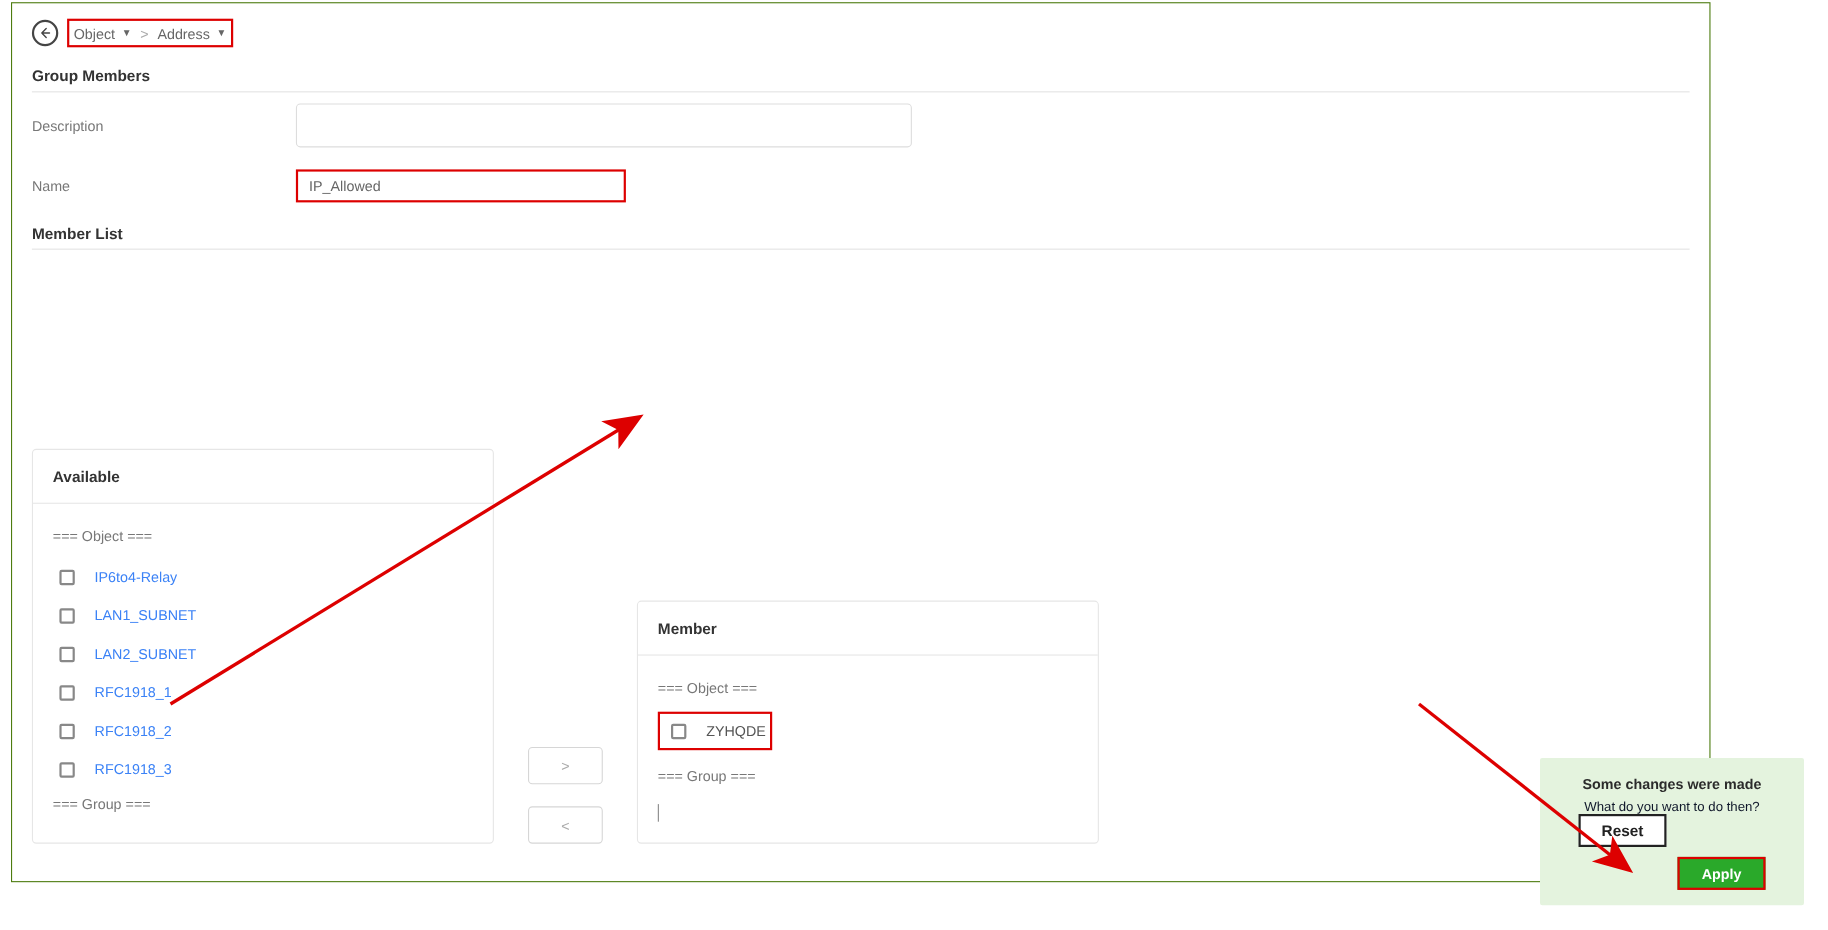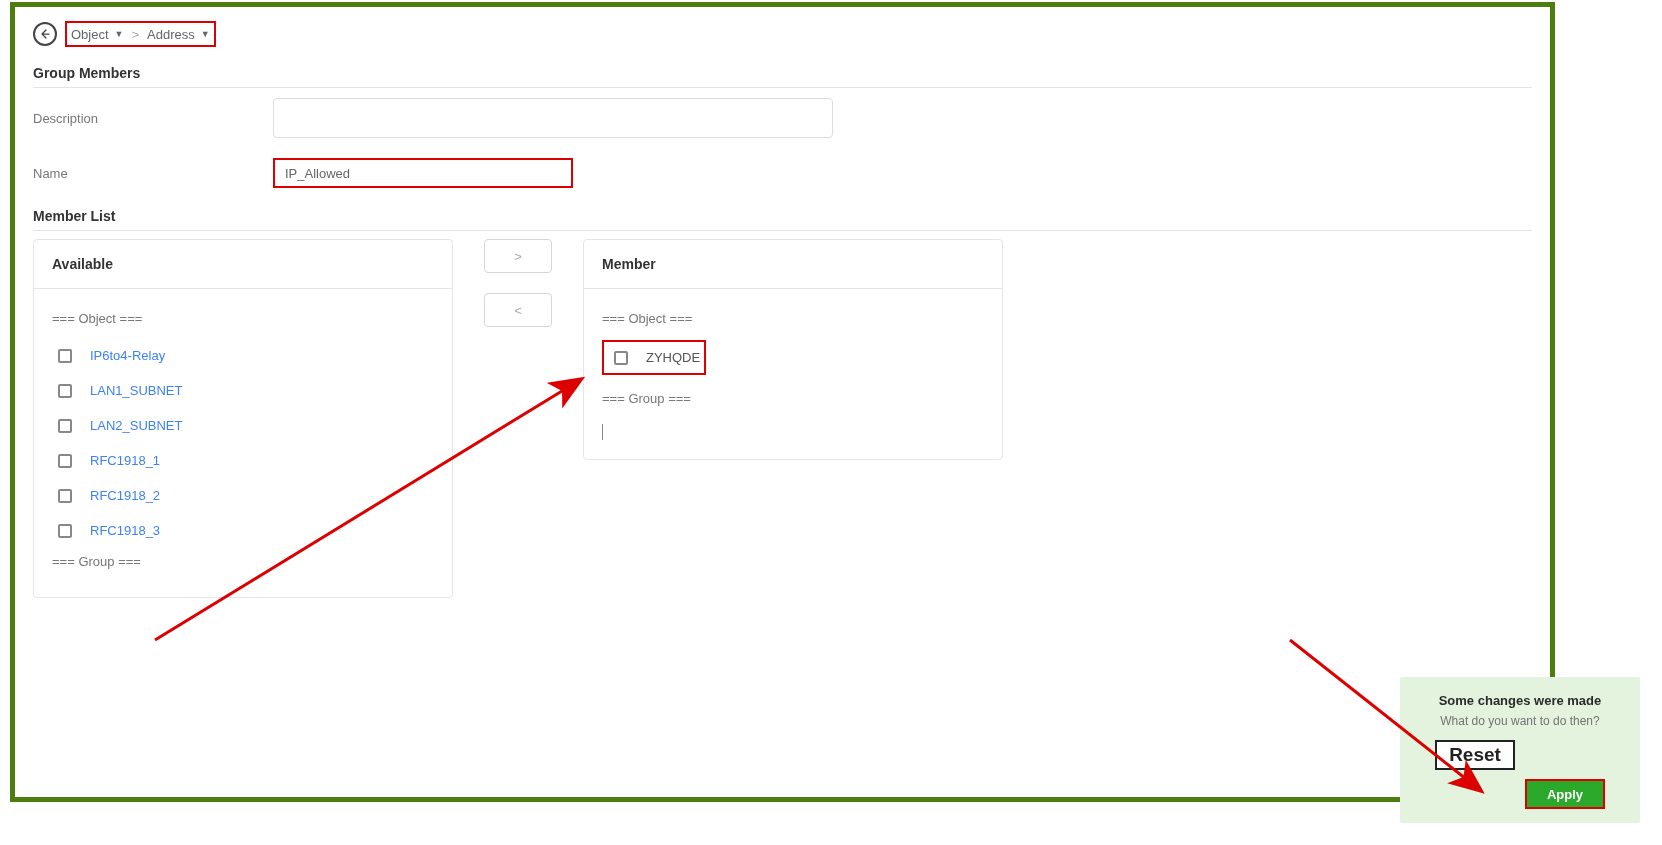--- a/index.html
+++ b/index.html
@@ -1,46 +1,46 @@
 <!DOCTYPE html>
 <html><head>
 <meta charset="utf-8">
 <style>
   * { box-sizing: border-box; margin: 0; padding: 0; }
   body { font-family: Arial, Helvetica, sans-serif; font-size: 13px; color: #555; background: #fff; width: 1662px; height: 845px; position: relative; }
-  .frame { position: absolute; left: 10px; top: 2px; width: 1545px; height: 800px; border: 5px solid #4d7c0f; padding: 0; }
+  .frame { position: absolute; left: 10px; top: 2px; width: 1545px; height: 800px; border: 1px solid #4d7c0f; padding: 0; }
   .topbar { display: flex; align-items: center; gap: 8px; padding: 14px 18px 8px 18px; }
   .back-circle { width: 24px; height: 24px; border: 2px solid #444; border-radius: 50%; display: inline-flex; align-items: center; justify-content: center; color: #444; font-size: 14px; cursor: pointer; }
   .crumbs { display: inline-flex; align-items: center; gap: 8px; padding: 2px 6px; height: 26px; }
   .crumb { color: #666; font-size: 13px; display: inline-flex; align-items: center; gap: 6px; cursor: pointer; }
   .caret { font-size: 9px; color: #666; }
   .crumb-sep { color: #aaa; }
   .redbox-crumbs { border: 2px solid #d00; padding: 0 4px; }
   .section-title { font-weight: bold; color: #333; padding: 10px 18px 6px 18px; font-size: 14px; }
   .hr { border: 0; border-top: 1px solid #e3e3e3; margin: 0 18px; }
   .field-row { display: flex; align-items: center; padding: 10px 18px; gap: 10px; }
   .field-label { width: 230px; color: #777; font-size: 13px; }
   .name-box { width: 300px; height: 30px; border: 2px solid #d00; display: flex; align-items: center; padding: 0 10px; color: #666; font-size: 13px; }
   .desc-input { width: 560px; height: 40px; border: 1px solid #ddd; border-radius: 4px; padding: 0 10px; font-size: 13px; color: #555; }
-  .lists-area { display: flex; align-items: flex-start; padding: 8px 18px 0 18px; gap: 15px; height: 540px; }
+  .lists-area { display: flex; align-items: flex-end; padding: 8px 18px 0 18px; gap: 15px; height: 540px; }
   .panel { width: 420px; border: 1px solid #e6e6e6; border-radius: 4px; background: #fff; display: flex; flex-direction: column; }
   .panel-header { font-weight: bold; color: #333; padding: 16px 18px; border-bottom: 1px solid #e6e6e6; font-size: 14px; }
   .panel-body { padding: 16px 18px; flex: 1; overflow: auto; }
   .group-marker { color: #777; font-size: 13px; margin: 6px 0 12px 0; }
   .item-row { display: flex; align-items: center; gap: 18px; padding: 10px 4px 10px 6px; font-size: 13px; color: #3b82f6; }
   .chk { width: 14px; height: 14px; border: 2px solid #888; border-radius: 2px; display: inline-block; cursor: pointer; }
   .member-redbox { border: 2px solid #d00; display: inline-flex; align-items: center; gap: 18px; padding: 8px 4px 8px 10px; margin: 2px 0 10px 0; }
   .cursor-bar { display:inline-block; width:1px; height:16px; background:#888; margin-top:6px; }
   .move-col { width: 100px; display: flex; flex-direction: column; align-items: center; justify-content: center; gap: 20px; }
   .move-btn { width: 68px; height: 34px; border: 1px solid #d6d6d6; border-radius: 4px; background: #fff; color: #aaa; font-size: 13px; cursor: pointer; }
   .toast { position: absolute; right: 22px; bottom: 22px; width: 240px; background: #e4f3de; padding: 16px 14px 14px 14px; text-align: center; border-radius: 2px; }
   .toast-title { font-weight: bold; color: #2b2b2b; font-size: 13px; margin-bottom: 6px; }
-  .toast-sub { color: #737373; font-size: 12px; margin-bottom: 12px; }
+  .toast-sub { color: #0f172a; font-size: 12px; margin-bottom: 0; }
   .toast-btns { display: flex; gap: 10px; justify-content: center; }
-  .btn-reset { width: 80px; height: 30px; border: 2px solid #222; background: #fff; color: #222; font-weight: bold; font-size: 19px; cursor: pointer; }
+  .btn-reset { width: 80px; height: 30px; border: 2px solid #222; background: #fff; color: #222; font-weight: bold; font-size: 14px; cursor: pointer; }
   .btn-apply { width: 80px; height: 30px; border: 2px solid #d00; background: #2aa92a; color: #fff; font-weight: bold; font-size: 13px; cursor: pointer; margin-top: 39px; }
 
   
   svg.overlay { position: absolute; left: 0; top: 0; pointer-events: none; }
 </style>
 </head>
 <body>
 
 <div class="frame">
   <div class="topbar">

